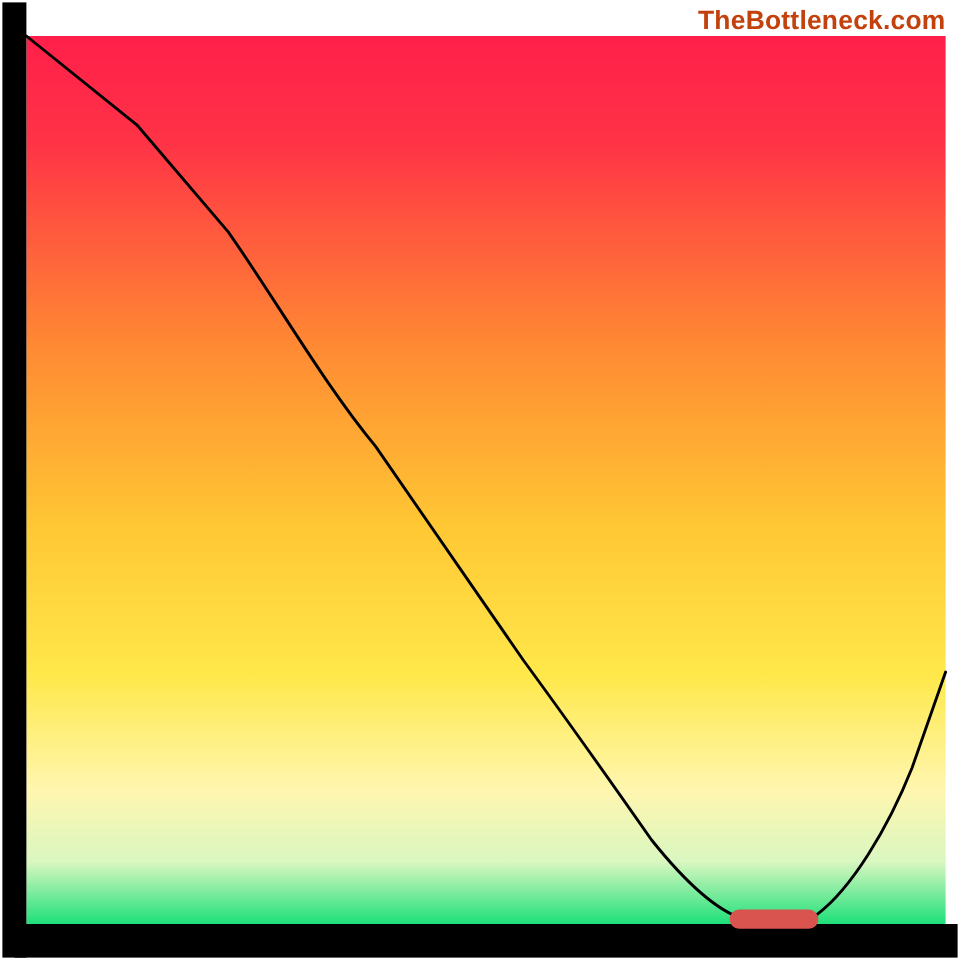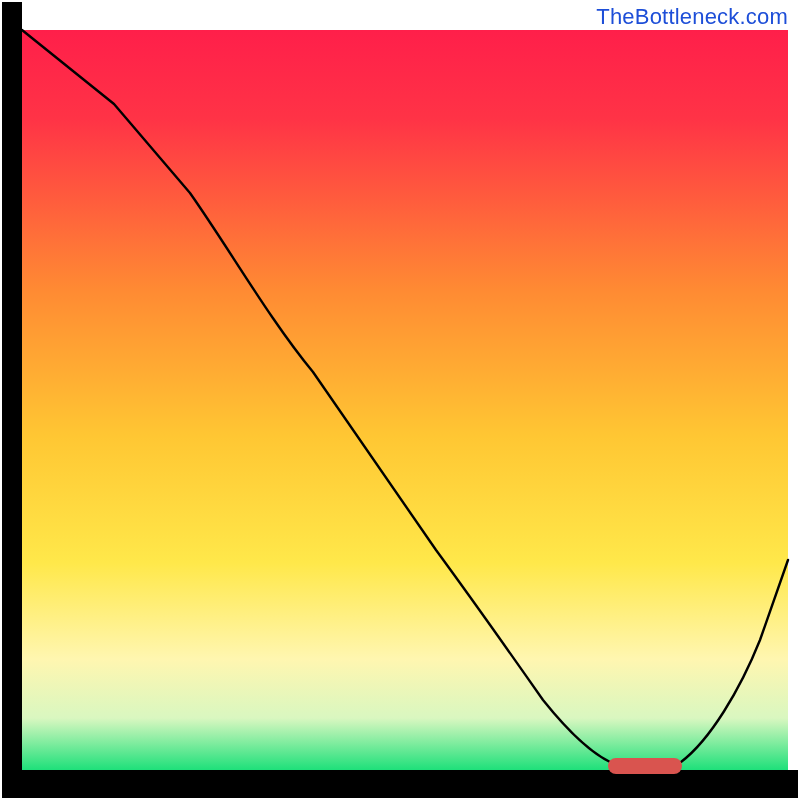--- a/index.html
+++ b/index.html
@@ -12,23 +12,23 @@
   }
   .chart-wrap {
     position: relative;
     width: 800px;
     height: 800px;
   }
   .watermark {
     position: absolute;
     top: 4px;
     right: 12px;
-    color: #1d4ed8;
+    color: #c2410c;
     font-size: 22px;
-    font-weight: 400;
+    font-weight: 700;
     letter-spacing: 0.2px;
   }
   svg {
     display: block;
   }
 </style>
 </head>
 <body>
 
 <div class="chart-wrap">

